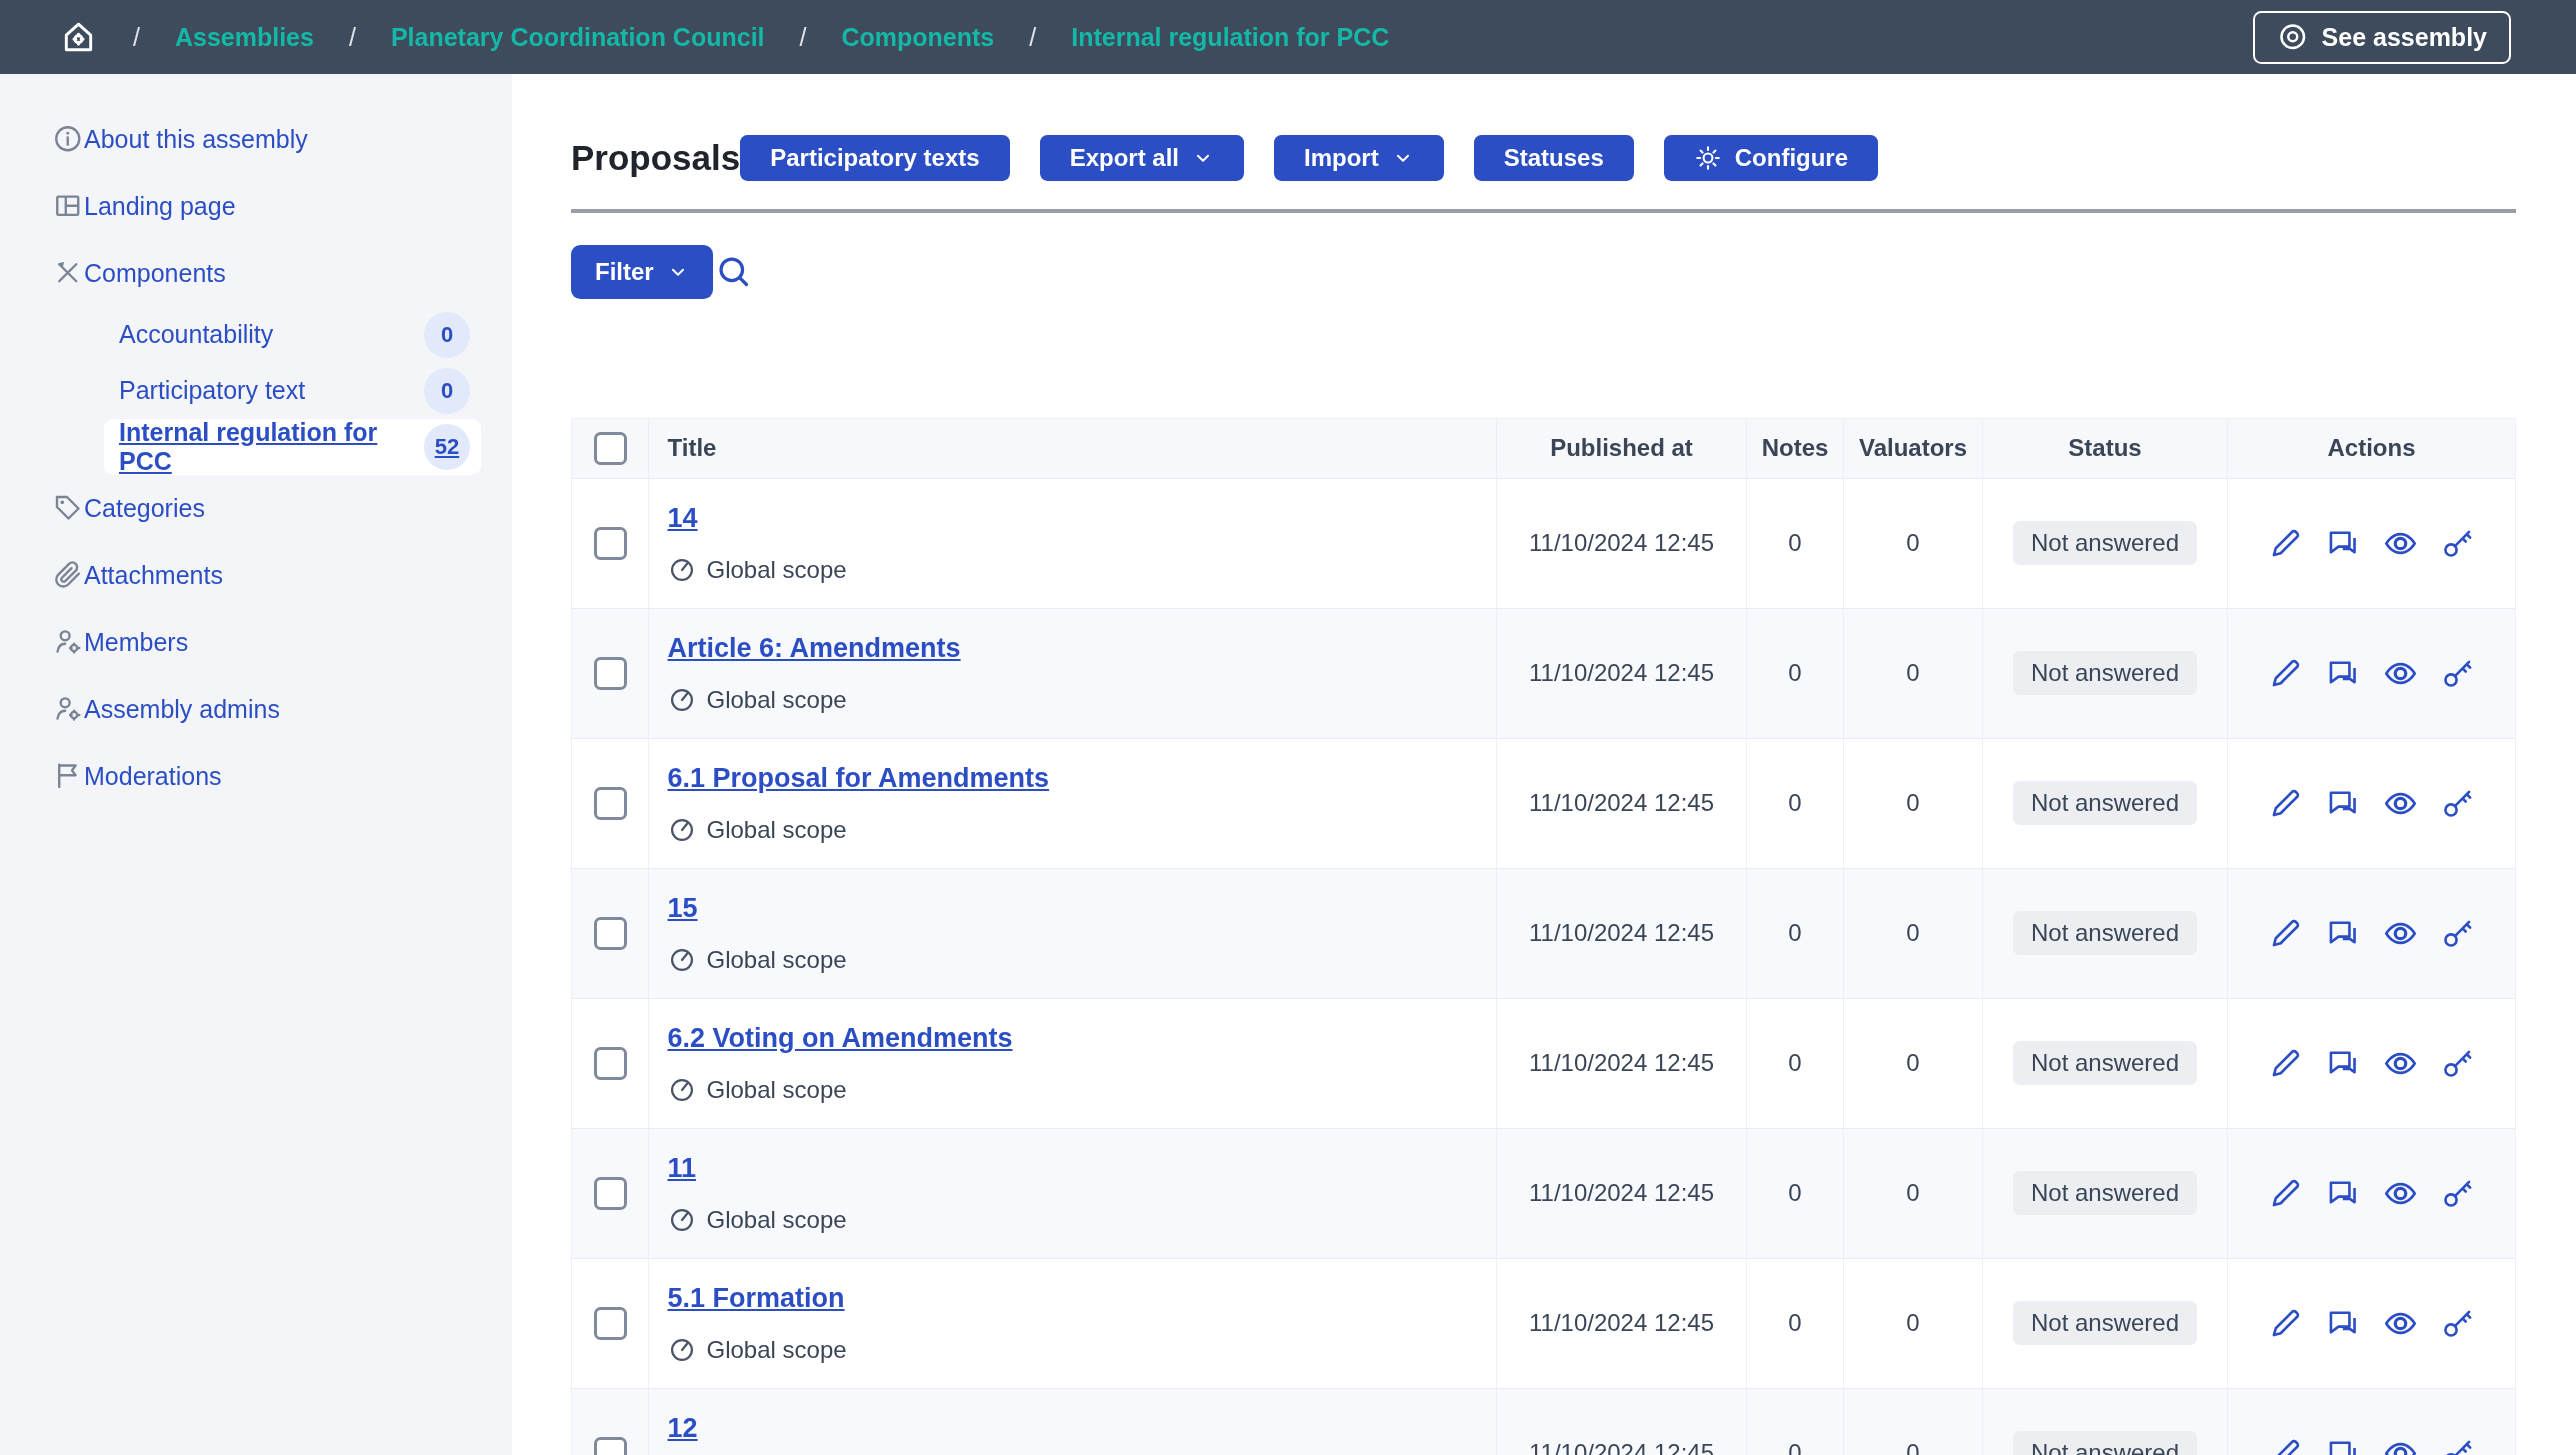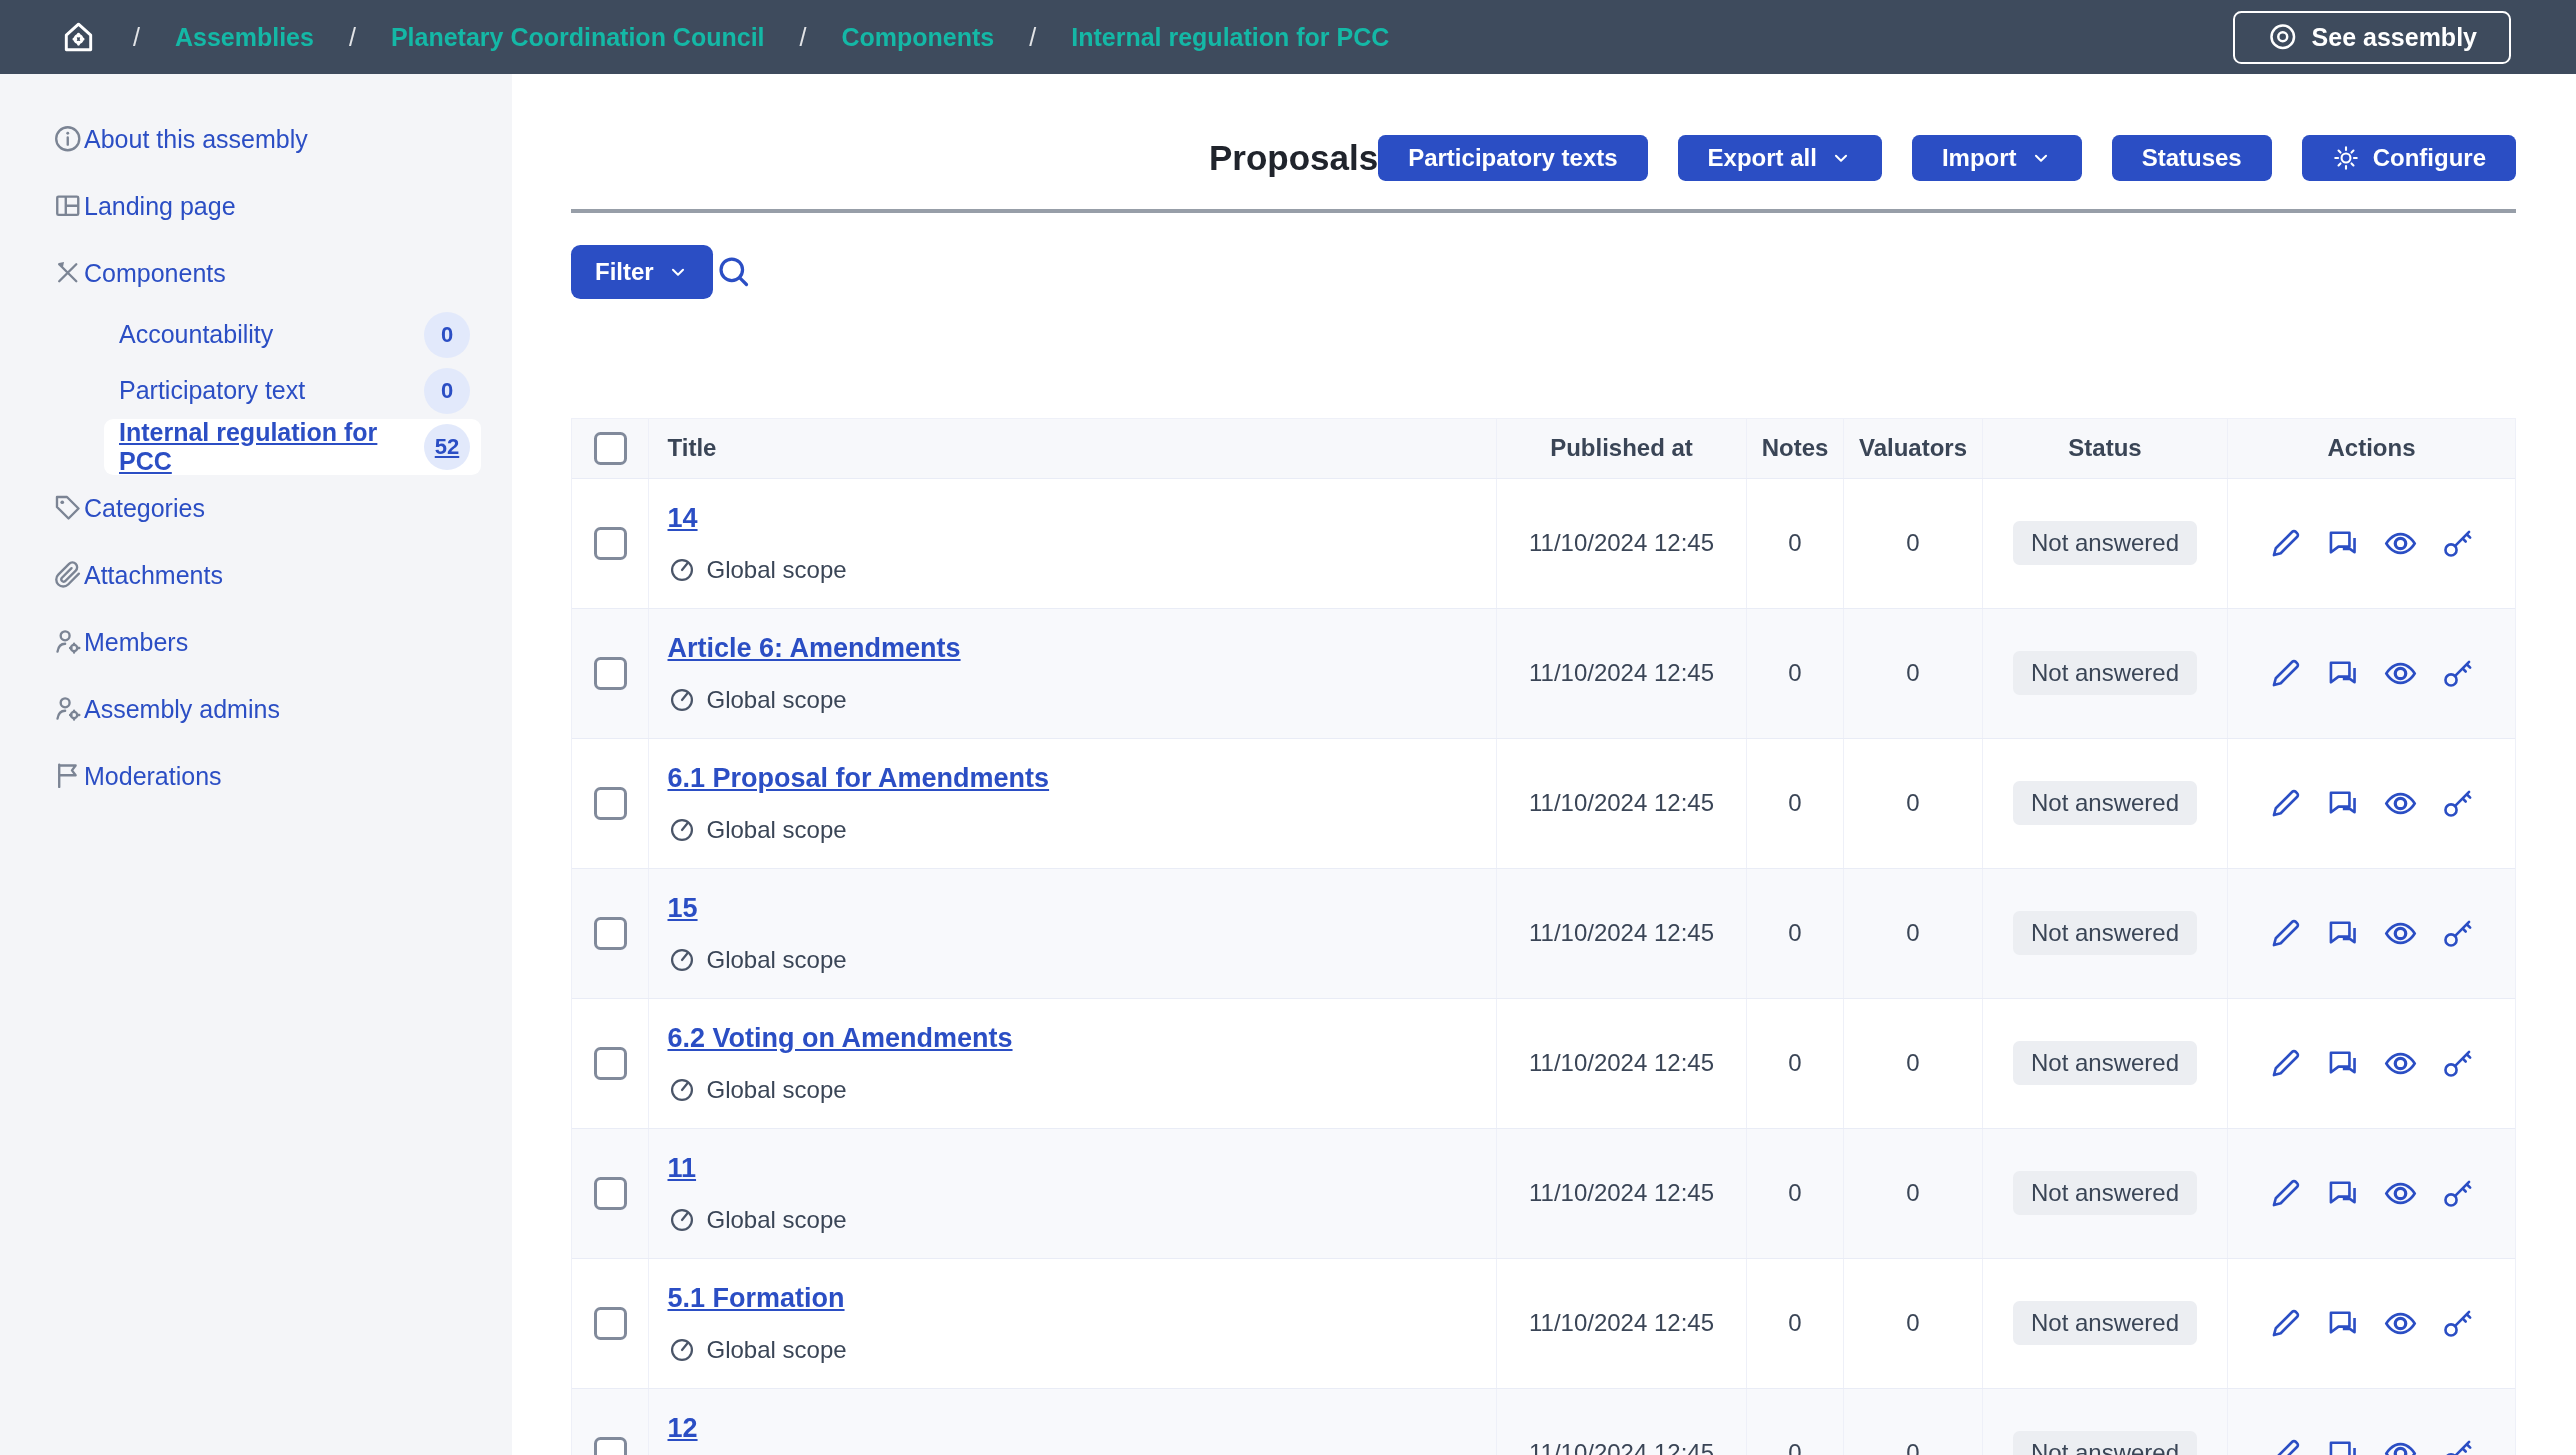--- a/index.html
+++ b/index.html
@@ -23,39 +23,39 @@
   html,body{margin:0;padding:0;background:#fff}
   body{font-family:"Liberation Sans",sans-serif;color:var(--muted)}
   .app{width:2576px;height:1456px;overflow:hidden;display:flex;flex-direction:column;background:var(--content-bg)}
 
   
   .topbar{height:74px;flex:0 0 74px;background:var(--topbar-bg);display:flex;align-items:center;justify-content:space-between;padding:0 65px 0 59px}
   .breadcrumb{display:flex;align-items:center;gap:35px;color:#fff}
   .breadcrumb a{color:#14b8a6;text-decoration:none;font-size:25px;font-weight:600;cursor:pointer}
   .breadcrumb .sep{color:rgba(255,255,255,.85);font-size:25px}
   .home-ic{display:inline-flex;align-items:center}
-  .see-assembly{display:inline-flex;align-items:center;gap:13px;background:transparent;border:2.3px solid #fff;border-radius:8.3px;color:#fff;font-family:inherit;font-size:25px;font-weight:700;height:53px;padding:0 32px;cursor:pointer}
+  .see-assembly{display:inline-flex;align-items:center;gap:13px;background:transparent;border:2.3px solid #fff;border-radius:8.3px;color:#fff;font-family:inherit;font-size:25px;font-weight:700;height:53px;padding:0 22px;cursor:pointer}
 
   
   .body{flex:1;display:flex;min-height:0}
   .sidebar{width:512px;flex:0 0 512px;background:var(--sidebar-bg);padding-top:31.5px}
   .main{flex:1;padding:0 60px 0 59px;background:var(--content-bg)}
 
   
   .nav-item{display:flex;align-items:center;height:67px;padding-left:51px;color:var(--primary);font-size:25px;text-decoration:none;cursor:pointer}
   .nav-item .ic{display:inline-flex;width:33px;justify-content:center;color:var(--icon-gray)}
   .nav-sub{display:flex;align-items:center;height:56px;margin:0 31px 0 104px;padding:0 11px 0 15px;border-radius:9.3px;color:var(--primary);font-size:25px;text-decoration:none;cursor:pointer}
   .nav-sub.active{background:#fff}
   .nav-sub.active .lbl{font-weight:700;text-decoration:underline}
   .nav-badge{margin-left:auto;min-width:46px;height:46px;border-radius:50%;background:var(--sidebar-badge-bg);color:var(--primary);font-size:22px;font-weight:700;display:flex;align-items:center;justify-content:center}
   .nav-badge:empty{display:none}
   .nav-sub.active .nav-badge{text-decoration:underline}
 
   
-  .page-head{margin-top:61px;display:flex;align-items:center;justify-content:flex-end}
+  .page-head{margin-top:61px;display:flex;align-items:center;justify-content:flex-start}
   .page-head h1{font-size:35px;font-weight:700;color:#20242c}
   .head-buttons{display:flex;gap:30px}
   .btn{display:inline-flex;align-items:center;justify-content:center;gap:13px;background:var(--primary);border:none;border-radius:7.4px;color:#fff;font-family:inherit;font-size:24px;font-weight:700;height:46px;padding:0 30px;cursor:pointer;white-space:nowrap}
   .divider{margin-top:28px;height:3.7px;background:var(--divider)}
 
   
   .filter-row{margin-top:32px;display:flex;align-items:center;height:54px}
   .btn-filter{height:54px;border-radius:9.3px;padding:0 24px;font-size:24px}
   .search-input{flex:1;border:none;outline:none;background:transparent;font-family:inherit;font-size:26px;color:var(--muted);padding-left:74px}
   .search-input::placeholder{color:var(--placeholder)}

